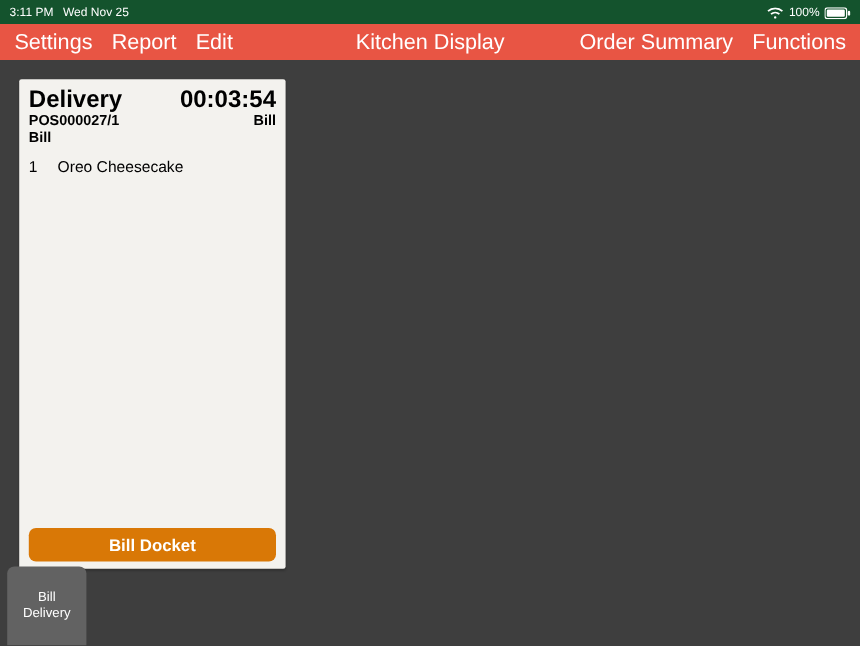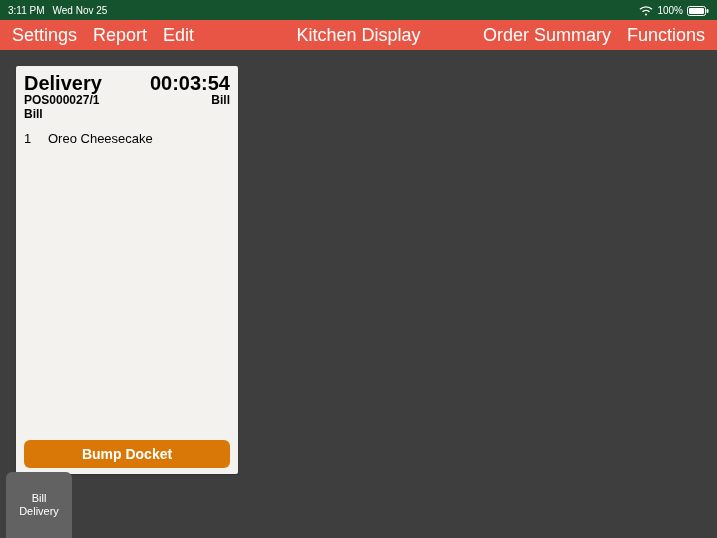--- a/index.html
+++ b/index.html
@@ -156,21 +156,21 @@
       <span>POS000027/1</span>
       <span>Bill</span>
     </div>
     <div class="docket-customer">Bill</div>
     <div class="docket-items">
       <div class="docket-item">
         <span class="qty">1</span>
         <span>Oreo Cheesecake</span>
       </div>
     </div>
-    <button class="bump-btn">Bump Docket</button>
+    <button class="bump-btn">Bill Docket</button>
   </div>
 
   <div class="station-tab">
     <div>
       <div>Bill</div>
       <div>Delivery</div>
     </div>
   </div>
 </div>
 

